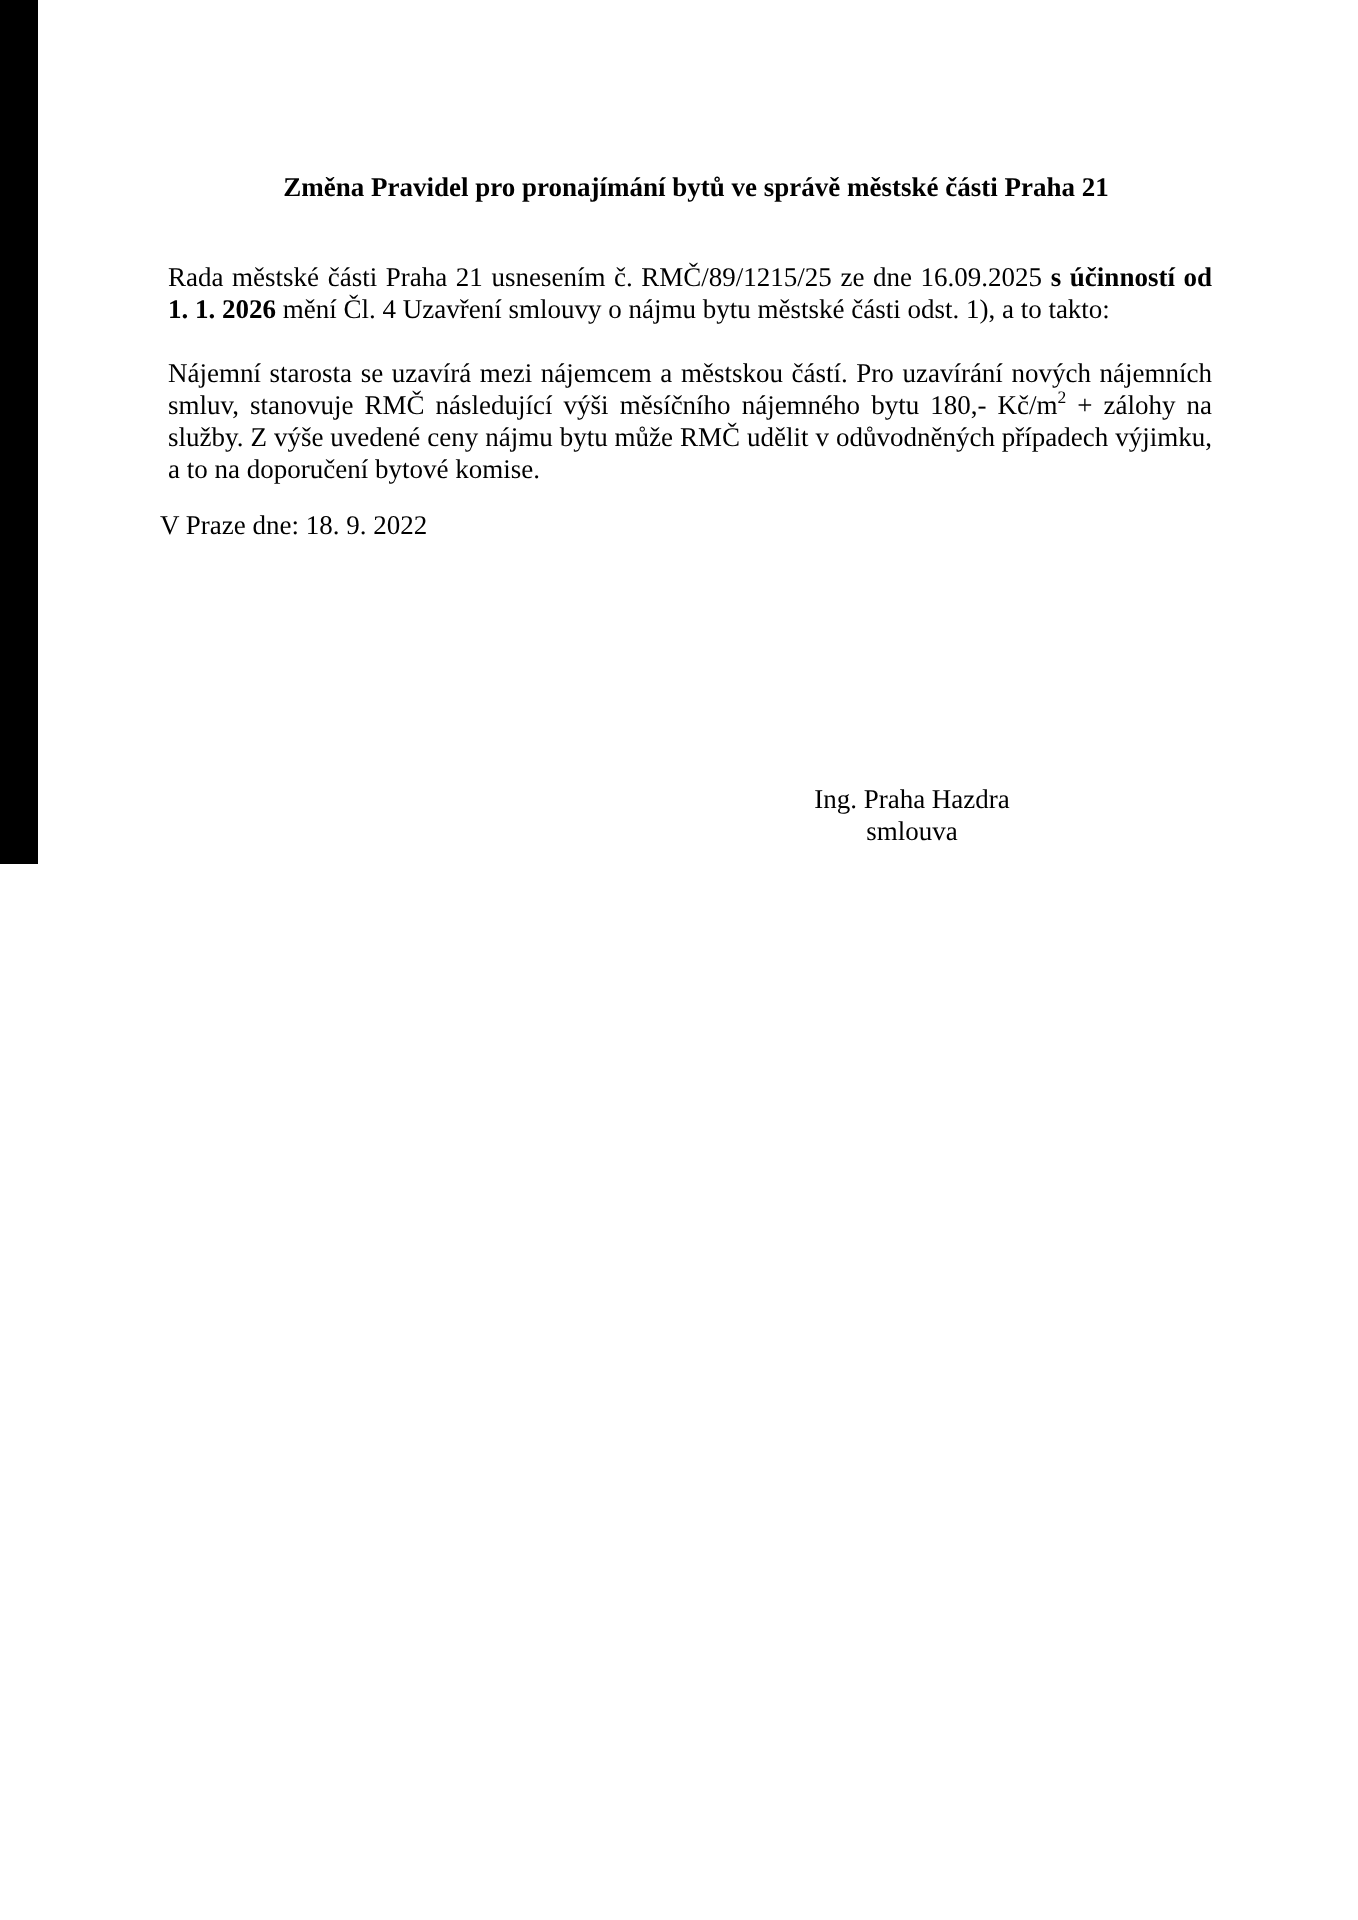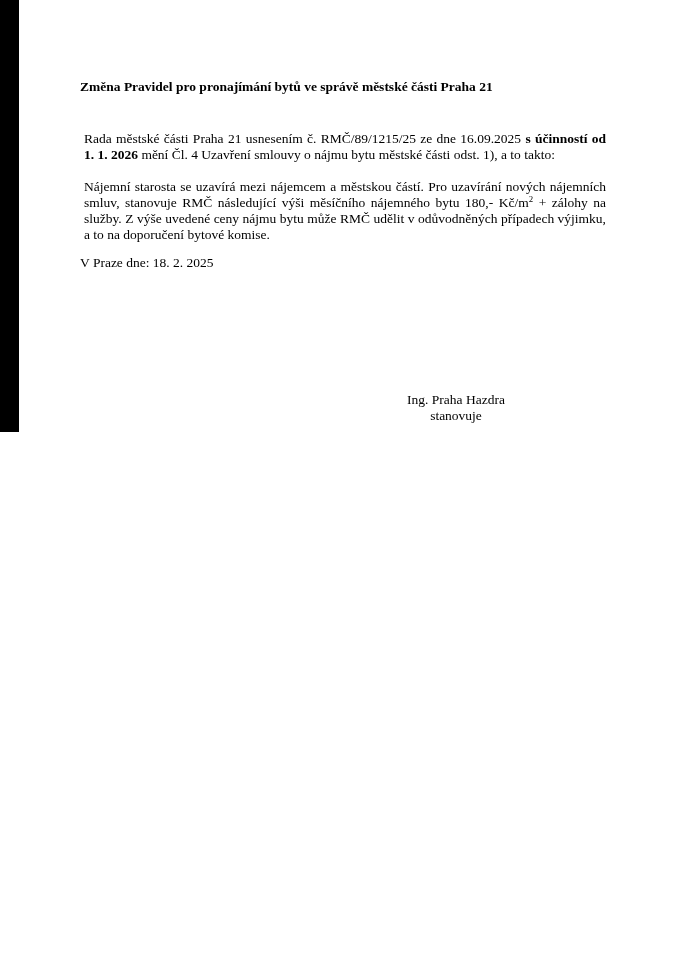--- a/index.html
+++ b/index.html
@@ -30,22 +30,22 @@
     top: 0;
     width: 522px;
     font-size: 13.5px;
     line-height: 16px;
   }
   .title {
     position: absolute;
     top: 79px;
     left: 0;
     width: 100%;
-    margin: 0;
-    text-align: left;
+    margin: 7px;
+    text-align: center;
     font-size: 13.5px;
     font-weight: bold;
   }
   .para {
     margin: 4px;
     position: absolute;
     left: 0;
     width: 100%;
     text-align: justify;
   }
@@ -72,19 +72,19 @@
 </style>
 </head>
 <body>
 
 <div class="page">
   <div class="scan-bar"></div>
   <div class="content">
     <h1 class="title">Změna Pravidel pro pronajímání bytů ve správě městské části Praha 21</h1>
     <p class="para p1"><span>Rada městské části Praha 21 usnesením č. RMČ/89/1215/25 ze dne 16.09.2025 </span><b>s účinností od 1. 1. 2026</b><span> mění Čl. 4 Uzavření smlouvy o nájmu bytu městské části odst. 1), a to takto:</span></p>
     <p class="para p2"><span>Nájemní starosta se uzavírá mezi nájemcem a městskou částí. Pro uzavírání nových nájemních smluv, stanovuje RMČ následující výši měsíčního nájemného bytu 180,- Kč/m</span><sup>2</sup><span> + zálohy na služby. Z výše uvedené ceny nájmu bytu může RMČ udělit v odůvodněných případech výjimku, a to na doporučení bytové komise.</span></p>
-    <p class="date-line">V Praze dne: 18. 2. 2025</p>
+    <p class="date-line">V Praze dne: 18. 9. 2022</p>
     <div class="signature">
       <div>Ing. Praha Hazdra</div>
-      <div>stanovuje</div>
+      <div>smlouva</div>
     </div>
   </div>
 </div>
 
 </body></html>

